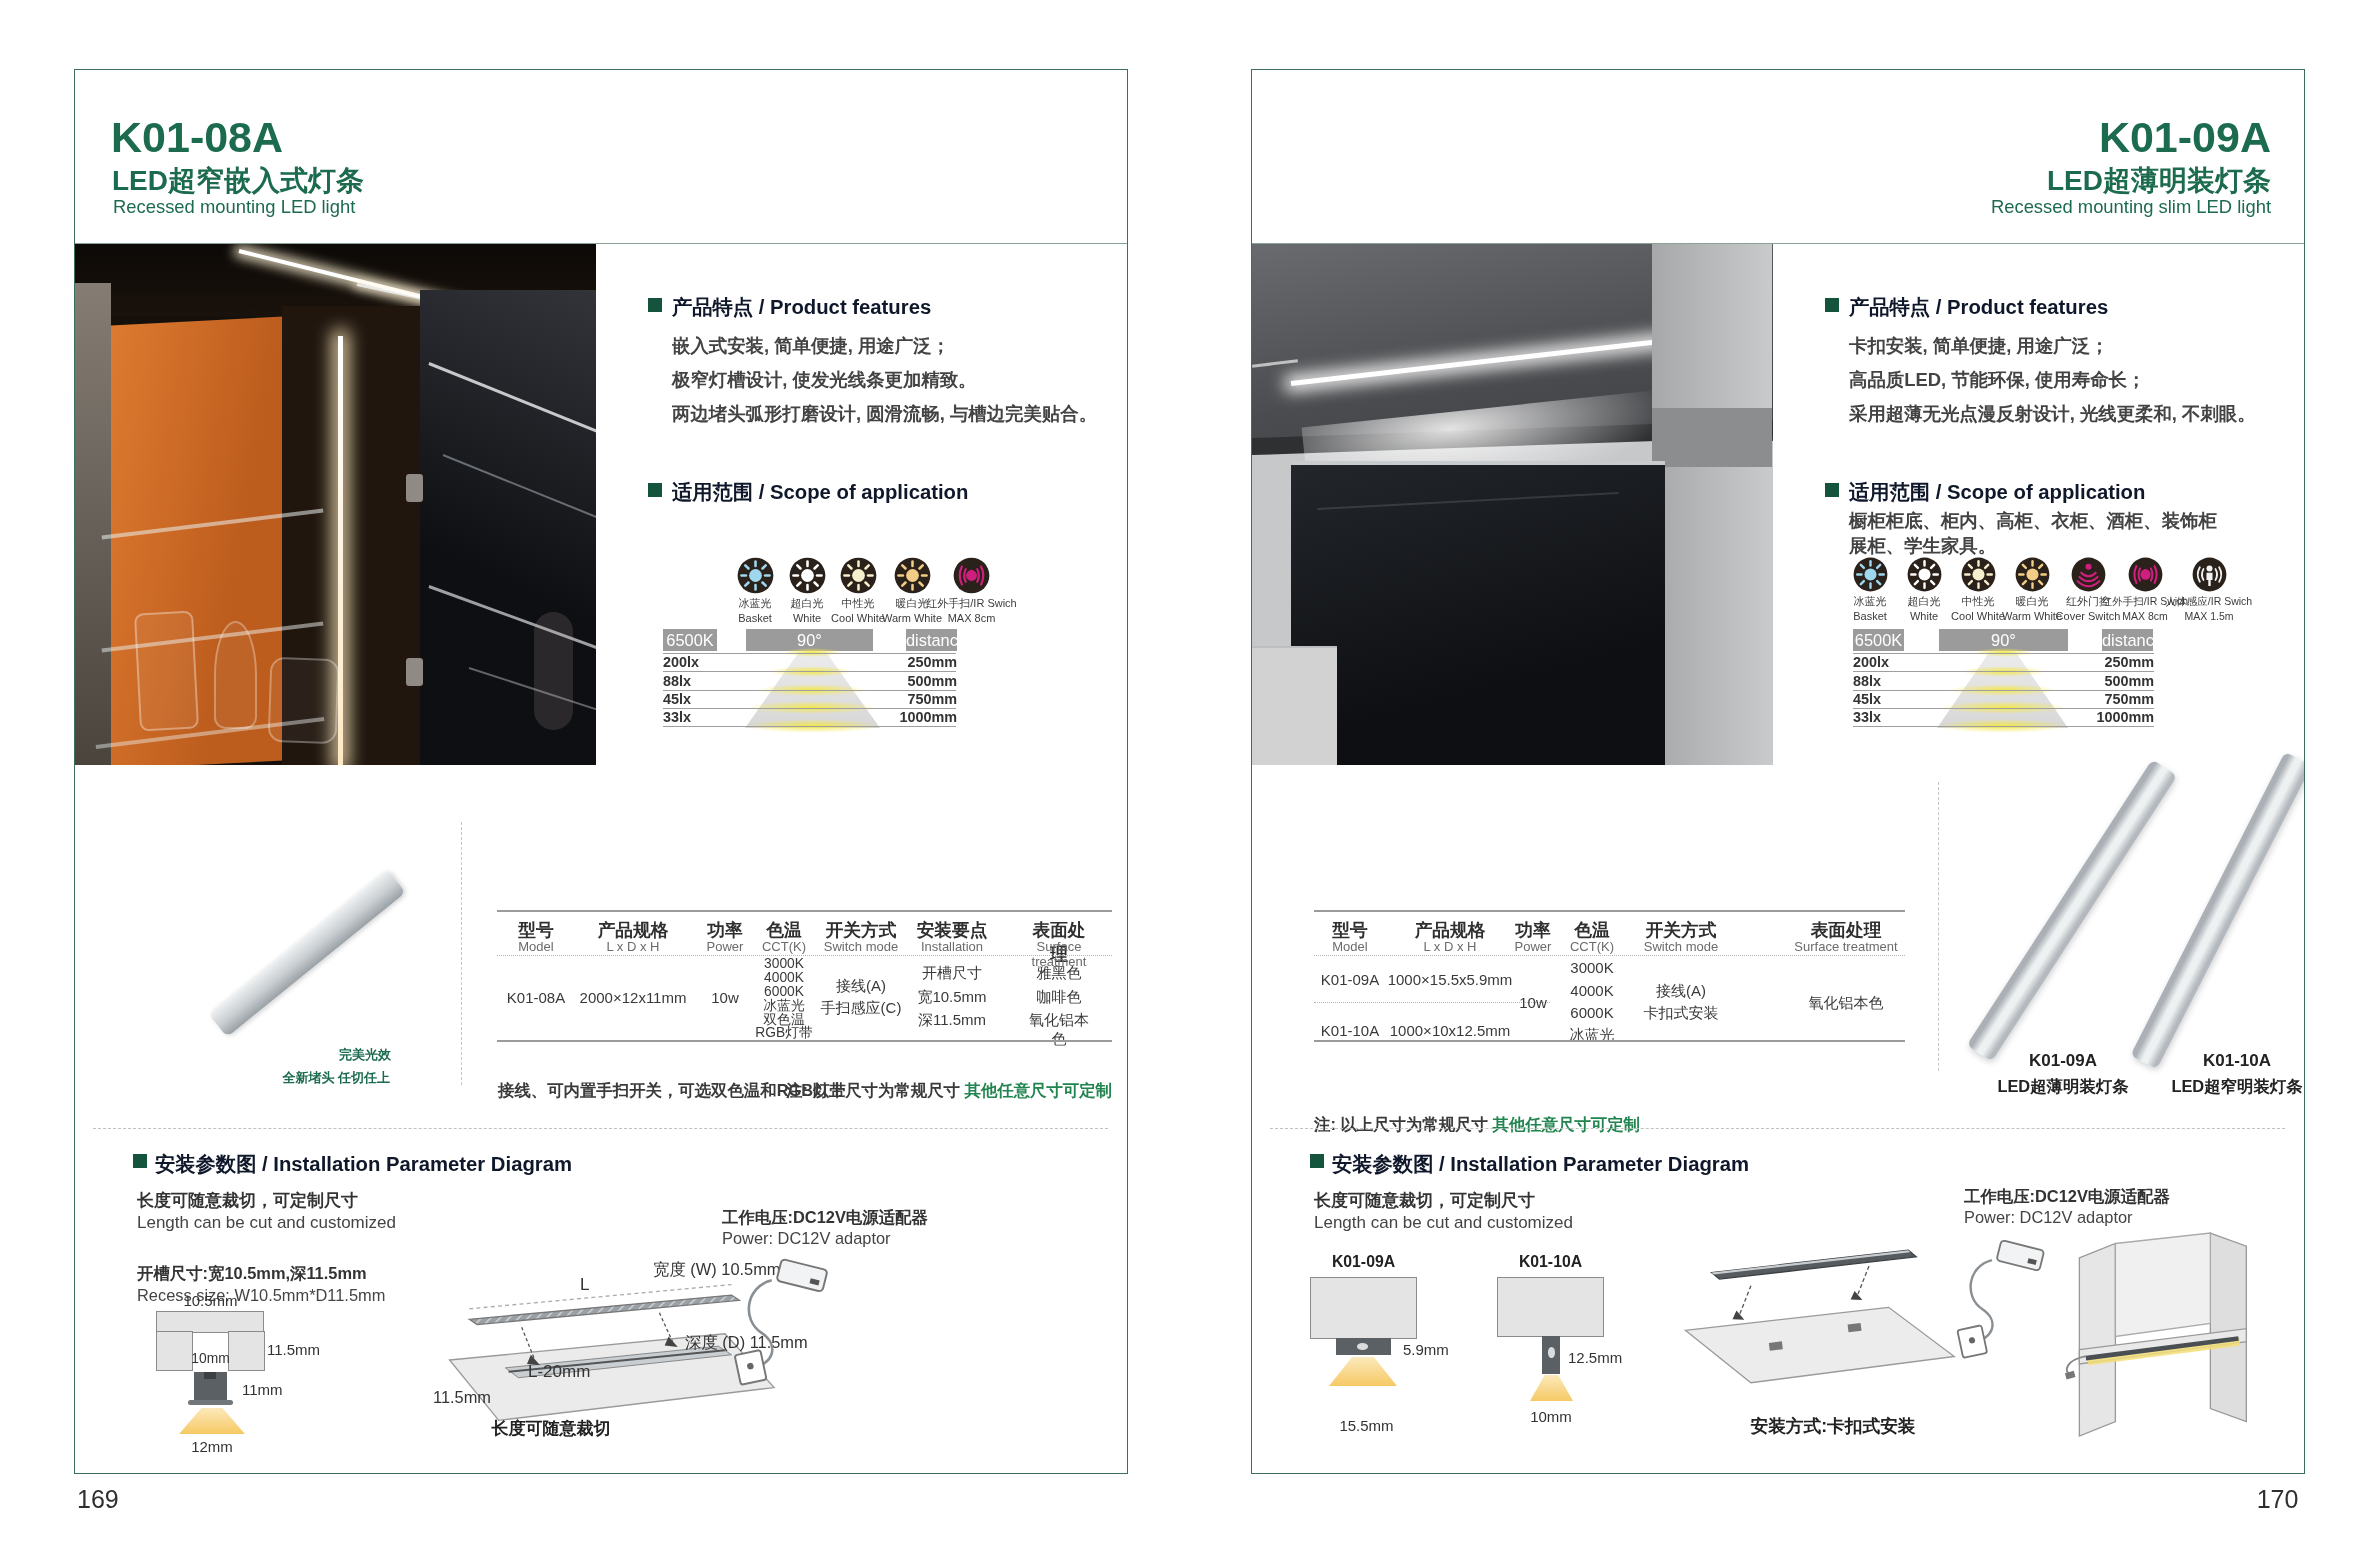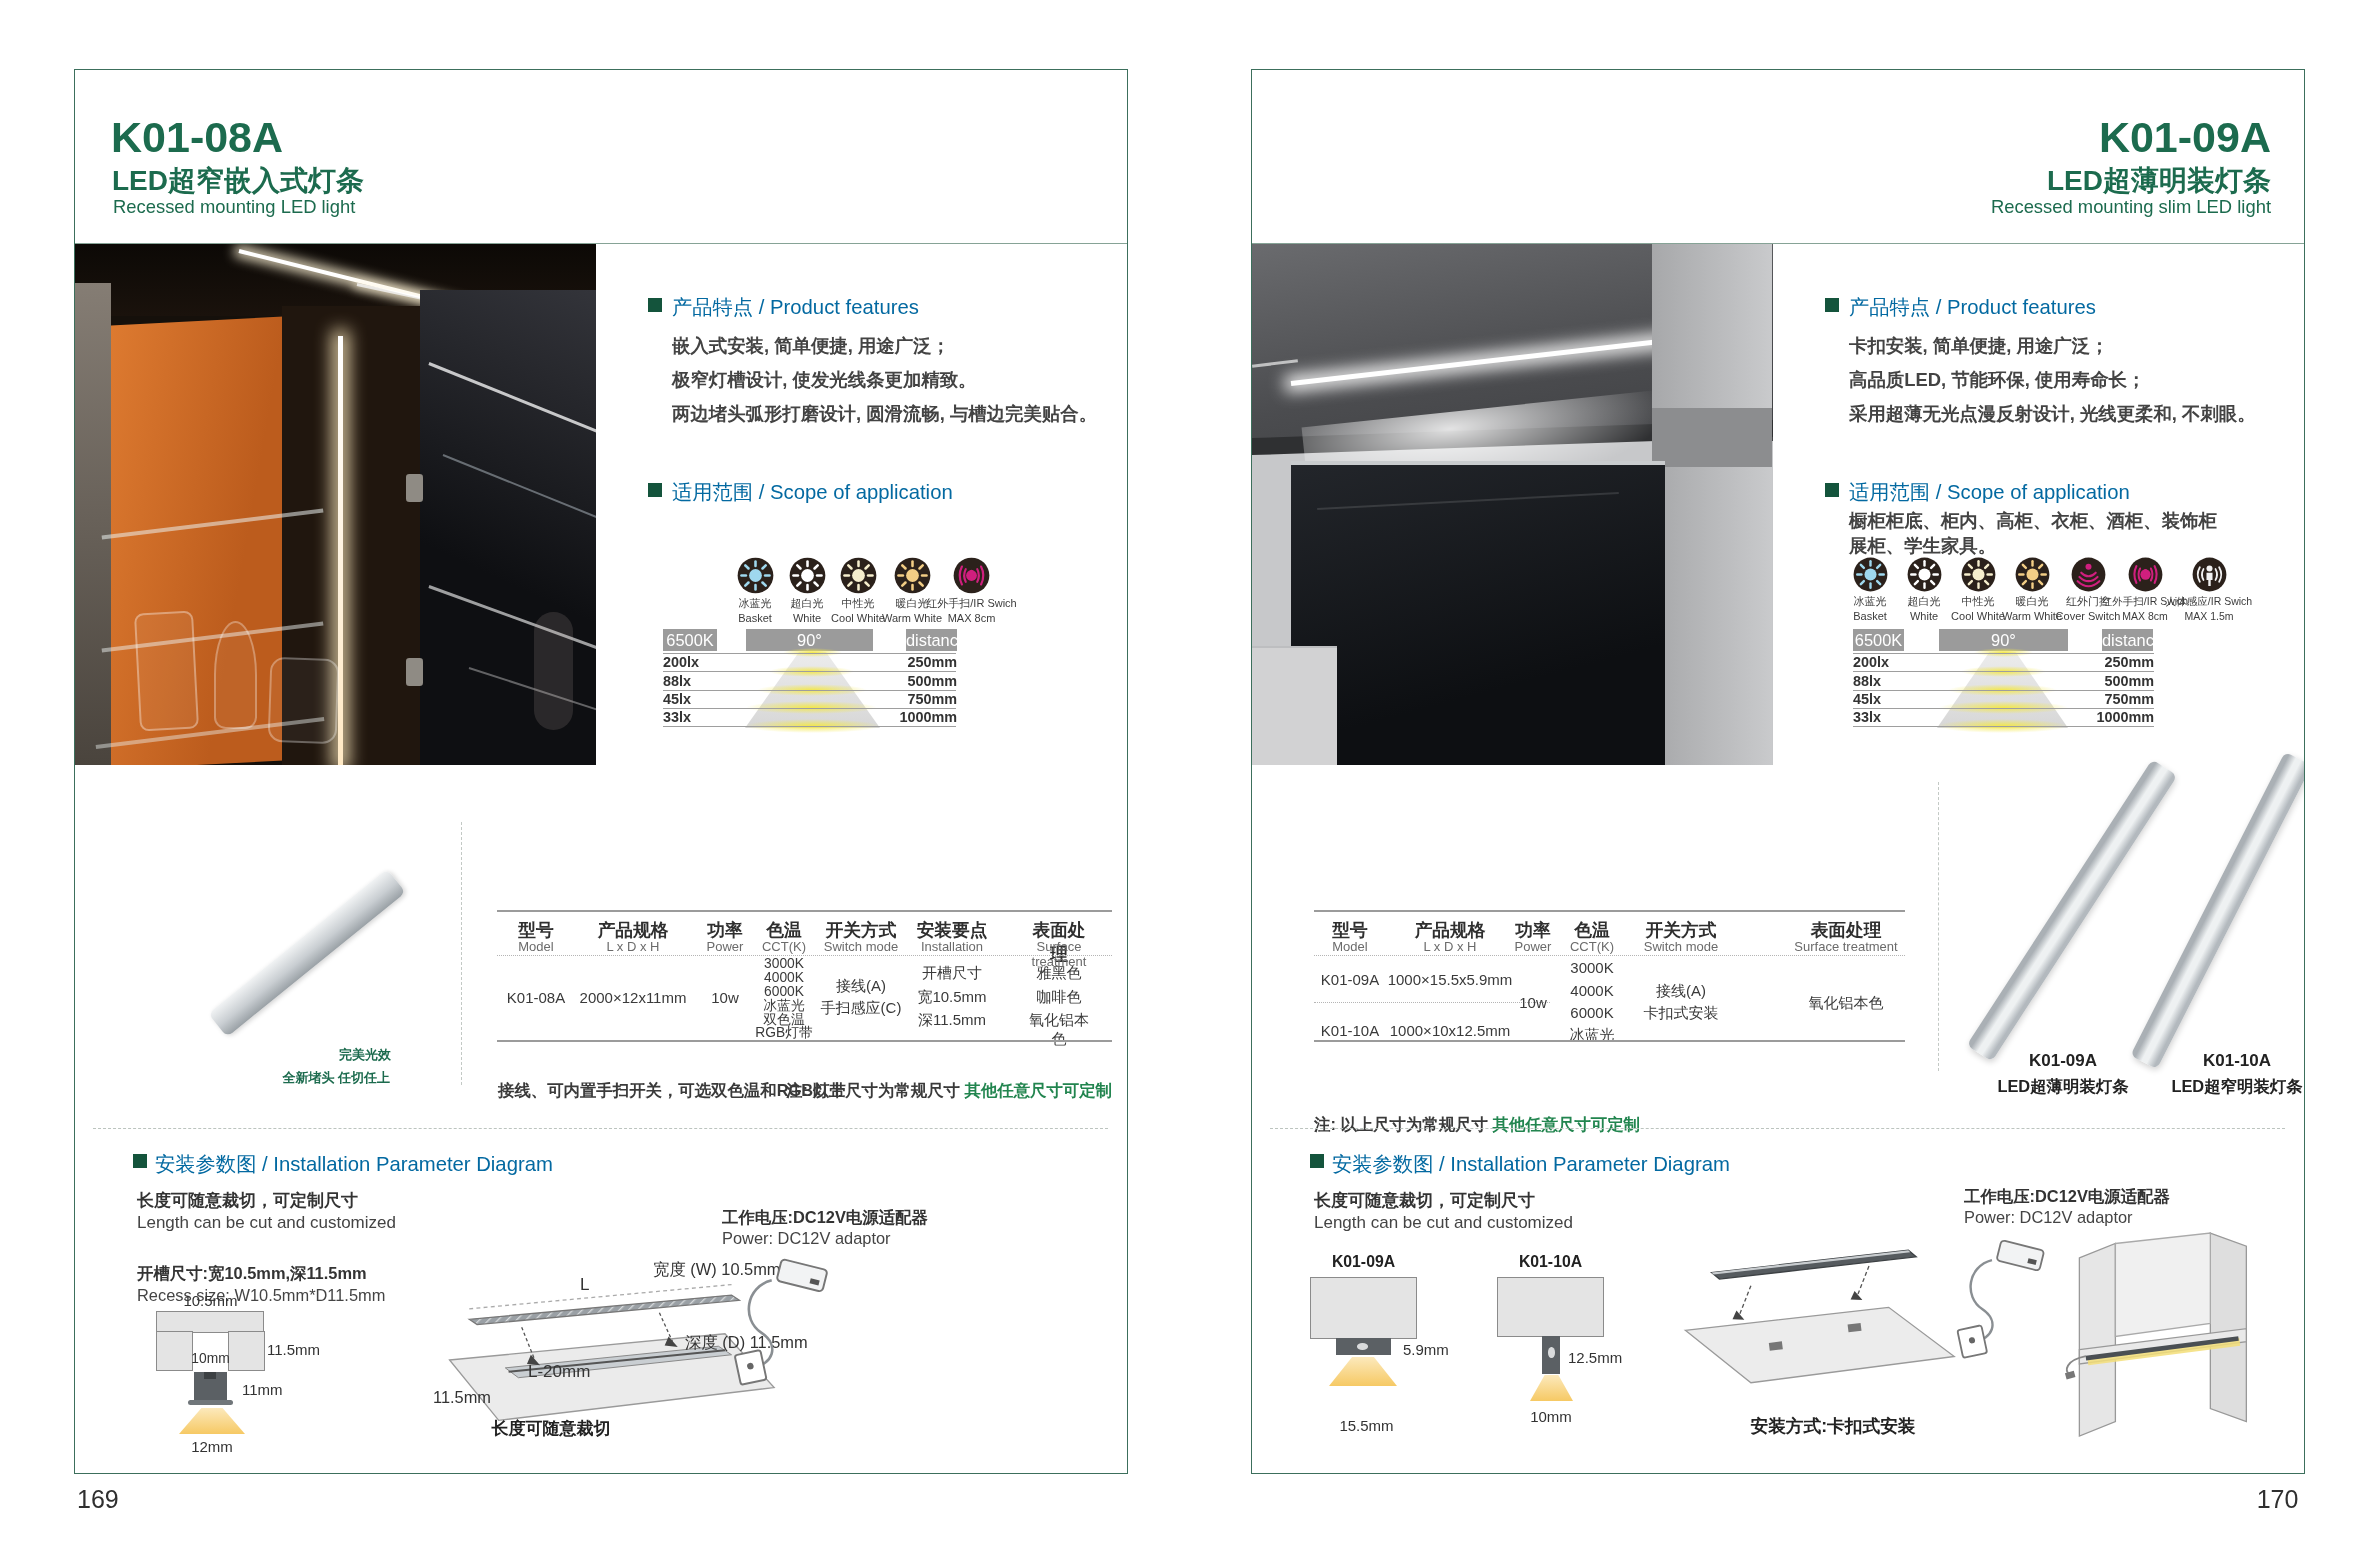--- a/index.html
+++ b/index.html
@@ -11,21 +11,21 @@
   font-family:"Liberation Sans","DejaVu Sans",sans-serif;color:var(--tx);}
 .abs{position:absolute}
 .page{position:absolute;top:69px;width:1054px;height:1405px;border:1.3px solid #3c6f5c;background:#fff;overflow:hidden}
 #pageL{left:74px}
 #pageR{left:1251px}
 .model{font-size:43px;font-weight:bold;color:var(--g)}
 .tcn{font-size:28px;font-weight:bold;color:var(--g)}
 .ten{font-size:18.4px;color:var(--g)}
 .hline{height:1.3px;background:#86a396}
 .sq{width:13.8px;height:13.8px;background:#14543c}
-.sec{font-size:20.3px;font-weight:normal;color:#0369a1}
+.sec{font-size:20.3px;font-weight:bold;color:#0f172a}
 .feat{font-size:18.4px;font-weight:bold;color:#434343}
 .ilbl{font-size:11px;color:#3c3c3c;text-align:center;line-height:15px}
 .bar{height:22px;background:var(--bar);color:#fff;text-align:center;font-size:16.4px;line-height:22px}
 .phl{height:1.3px;background:var(--ln)}
 .lux{font-size:14.4px;font-weight:bold;color:#333}
 .dst{font-size:14.4px;font-weight:bold;color:#333;text-align:right}
 .beam{clip-path:polygon(40% 0,60% 0,100% 100%,0 100%);background:linear-gradient(to bottom,#ececec,#d7d7d7)}
 .glow{border-radius:50%;background:radial-gradient(closest-side,rgba(244,232,70,.95),rgba(244,232,70,0))}
 .thick{height:2px;background:var(--bar)}
 .dots{height:0;border-top:1.3px dotted #b5b5b5}

